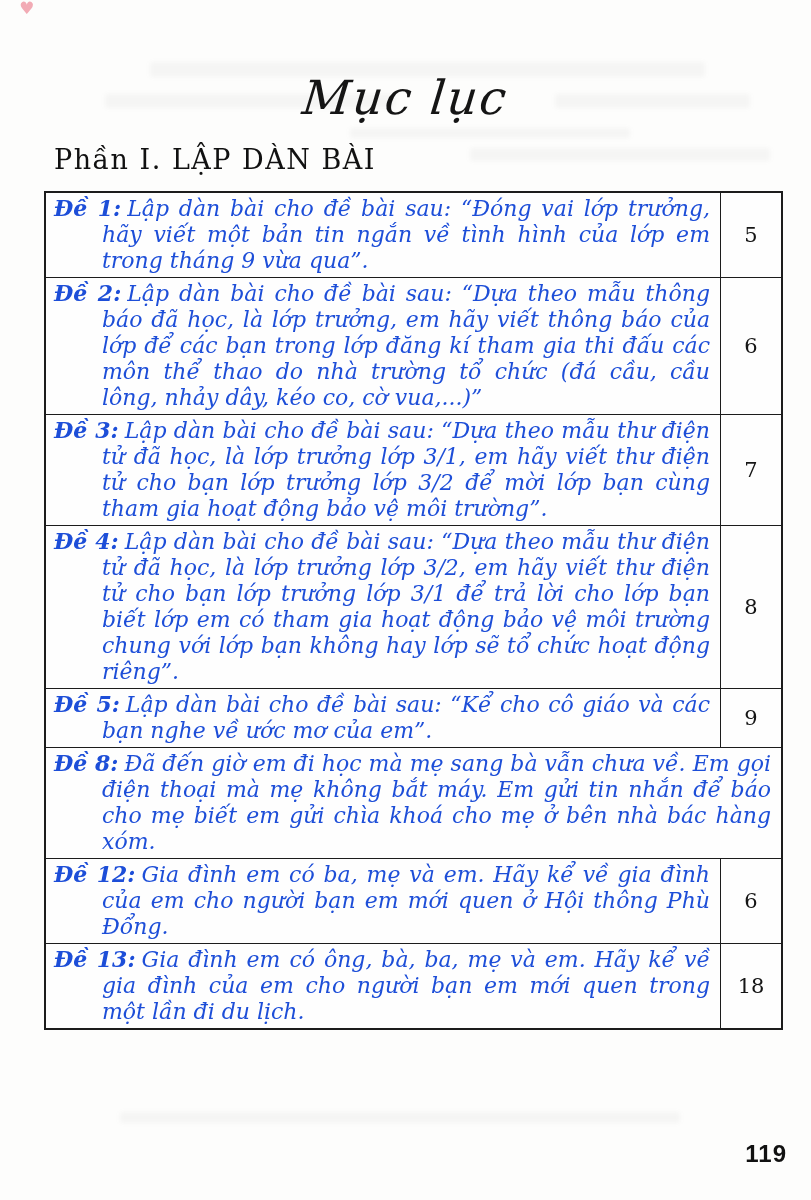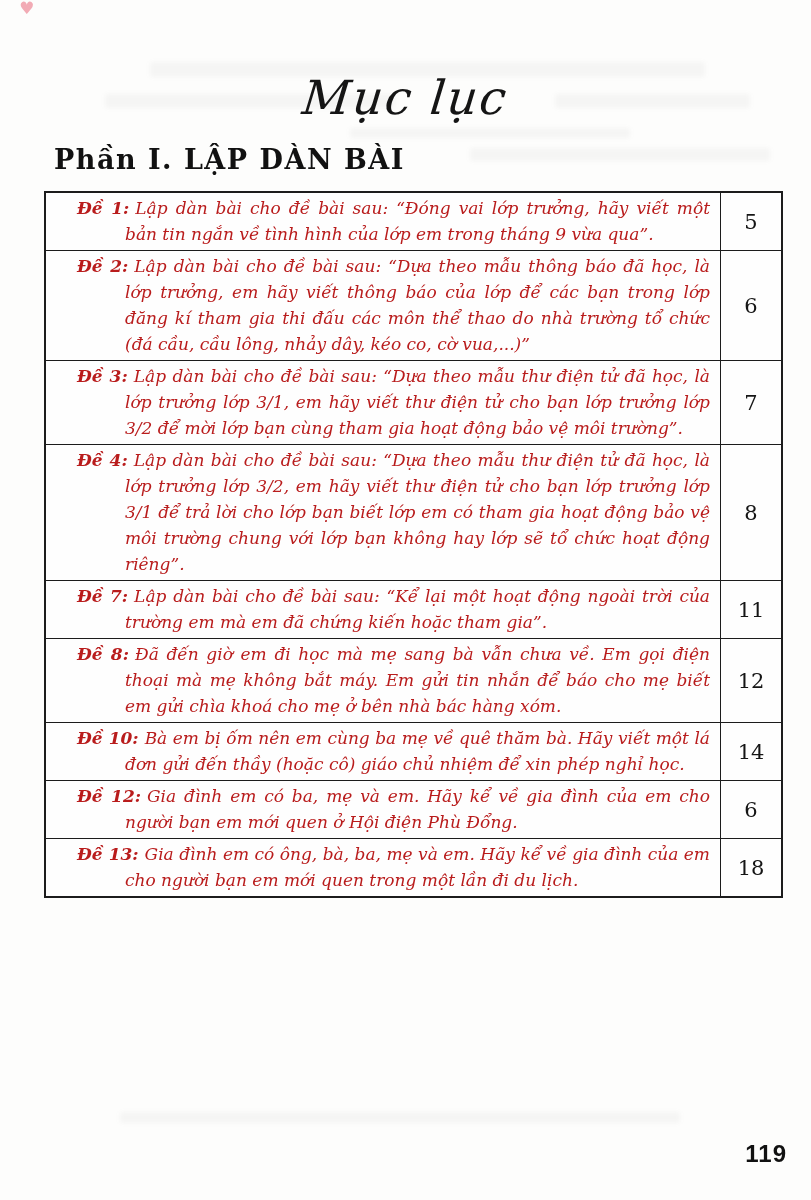--- a/index.html
+++ b/index.html
@@ -23,21 +23,21 @@
     position:absolute;left:0;right:0;top:70px;
     text-align:center;
     font-style:italic;
     font-size:47px;
     letter-spacing:2px;
     transform:skewX(-6deg);
     color:#151515;
   }
   .section-heading{
     position:absolute;left:54px;top:144px;
-    font-weight:bold;
+    font-weight:normal;
     font-size:27px;
     letter-spacing:1.5px;
     color:#111;
     white-space:nowrap;
     text-align:right;
   }
   .toc-table{
     position:absolute;left:44px;top:191px;width:739px;
     border:2px solid #1c1c1c;
     box-sizing:border-box;
@@ -45,27 +45,26 @@
   }
   .toc-row{
     display:flex;align-items:stretch;
   }
   .toc-row + .toc-row{
     border-top:1.6px solid #1c1c1c;
   }
   .toc-cell-text{
     flex:1 1 auto;
     font-style:italic;
-    font-size:17px;
+    font-size:22px;
     line-height:26px;
     text-align:justify;
     padding:2px 10px 3px 56px;
     text-indent:-48px;
-    color:#b91c1c;
-    margin-left:23px;
+    color:#1d4ed8;
   }
   .toc-label{
     font-weight:bold;
     padding-right:6px;
   }
   .toc-cell-page{
     flex:0 0 60px;
     border-left:1.6px solid #1c1c1c;
     display:flex;align-items:center;justify-content:center;
     font-size:21px;
@@ -111,41 +110,36 @@
   <div class="toc-row">
     <div class="toc-cell-text"><span class="toc-label">Đề 3:</span><span class="toc-body">Lập dàn bài cho đề bài sau: “Dựa theo mẫu thư điện tử đã học, là lớp trưởng lớp 3/1, em hãy viết thư điện tử cho bạn lớp trưởng lớp 3/2 để mời lớp bạn cùng tham gia hoạt động bảo vệ môi trường”.</span></div>
     <div class="toc-cell-page">7</div>
   </div>
 
   <div class="toc-row">
     <div class="toc-cell-text"><span class="toc-label">Đề 4:</span><span class="toc-body">Lập dàn bài cho đề bài sau: “Dựa theo mẫu thư điện tử đã học, là lớp trưởng lớp 3/2, em hãy viết thư điện tử cho bạn lớp trưởng lớp 3/1 để trả lời cho lớp bạn biết lớp em có tham gia hoạt động bảo vệ môi trường chung với lớp bạn không hay lớp sẽ tổ chức hoạt động riêng”.</span></div>
     <div class="toc-cell-page">8</div>
   </div>
 
+  <div class="toc-row">
+    <div class="toc-cell-text"><span class="toc-label">Đề 5:</span><span class="toc-body">Lập dàn bài cho đề bài sau: “Kể cho cô giáo và các bạn nghe về ước mơ của em”.</span></div>
+    <div class="toc-cell-page">9</div>
+  </div>
+
 
 
   <div class="toc-row">
-    <div class="toc-cell-text"><span class="toc-label">Đề 7:</span><span class="toc-body">Lập dàn bài cho đề bài sau: “Kể lại một hoạt động ngoài trời của trường em mà em đã chứng kiến hoặc tham gia”.</span></div>
-    <div class="toc-cell-page">11</div>
-  </div>
-
-  <div class="toc-row">
     <div class="toc-cell-text"><span class="toc-label">Đề 8:</span><span class="toc-body">Đã đến giờ em đi học mà mẹ sang bà vẫn chưa về. Em gọi điện thoại mà mẹ không bắt máy. Em gửi tin nhắn để báo cho mẹ biết em gửi chìa khoá cho mẹ ở bên nhà bác hàng xóm.</span></div>
-    <div class="toc-cell-page">12</div>
   </div>
 
 
-  <div class="toc-row">
-    <div class="toc-cell-text"><span class="toc-label">Đề 10:</span><span class="toc-body">Bà em bị ốm nên em cùng ba mẹ về quê thăm bà. Hãy viết một lá đơn gửi đến thầy (hoặc cô) giáo chủ nhiệm để xin phép nghỉ học.</span></div>
-    <div class="toc-cell-page">14</div>
-  </div>
 
 
   <div class="toc-row">
-    <div class="toc-cell-text"><span class="toc-label">Đề 12:</span><span class="toc-body">Gia đình em có ba, mẹ và em. Hãy kể về gia đình của em cho người bạn em mới quen ở Hội điện Phù Đổng.</span></div>
+    <div class="toc-cell-text"><span class="toc-label">Đề 12:</span><span class="toc-body">Gia đình em có ba, mẹ và em. Hãy kể về gia đình của em cho người bạn em mới quen ở Hội thông Phù Đổng.</span></div>
     <div class="toc-cell-page">6</div>
   </div>
 
   <div class="toc-row">
     <div class="toc-cell-text"><span class="toc-label">Đề 13:</span><span class="toc-body">Gia đình em có ông, bà, ba, mẹ và em. Hãy kể về gia đình của em cho người bạn em mới quen trong một lần đi du lịch.</span></div>
     <div class="toc-cell-page">18</div>
   </div>
 </div>
 
 <div class="footer-page-number">119</div>

